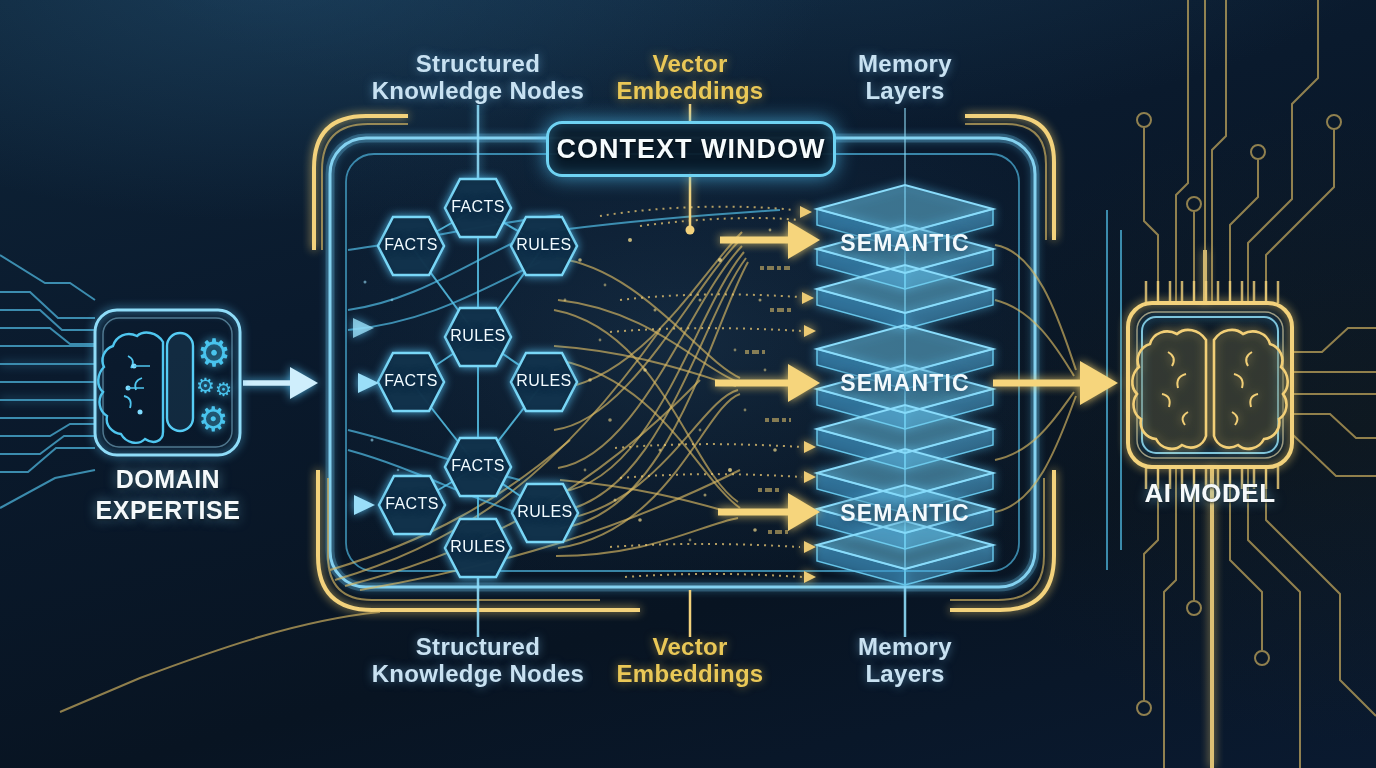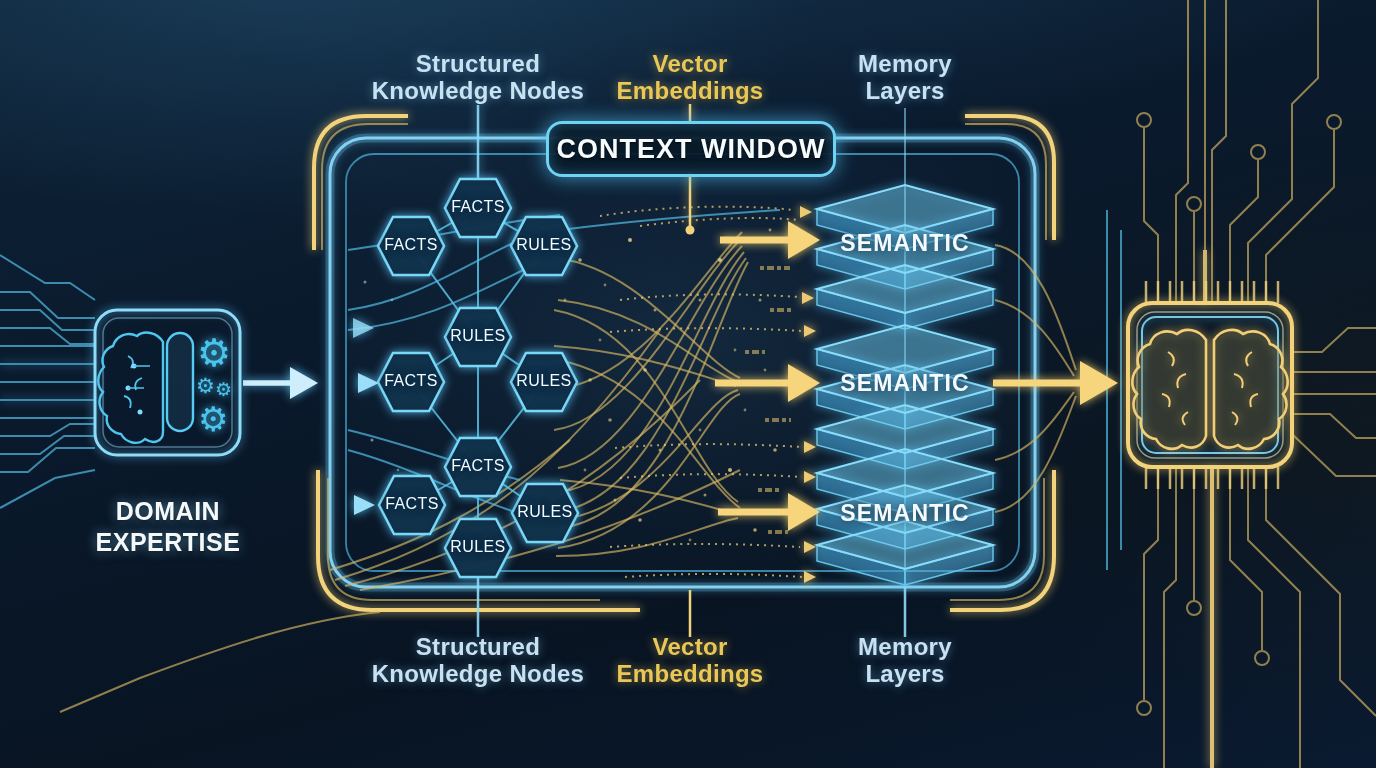--- a/index.html
+++ b/index.html
@@ -358,21 +358,22 @@
 <div class="hex-lbl" style="left:499px;top:372px">RULES</div>
 <div class="hex-lbl" style="left:433px;top:457px">FACTS</div>
 <div class="hex-lbl" style="left:367px;top:495px">FACTS</div>
 <div class="hex-lbl" style="left:500px;top:503px">RULES</div>
 <div class="hex-lbl" style="left:433px;top:538px">RULES</div>
 
 <div class="stack-lbl" style="left:805px;top:230px">SEMANTIC</div>
 <div class="stack-lbl" style="left:805px;top:370px">SEMANTIC</div>
 <div class="stack-lbl" style="left:805px;top:500px">SEMANTIC</div>
 
-<div class="lbl big-white" style="left:58px;top:496px;width:220px;font-size:25px;line-height:31px;letter-spacing:.5px">DOMAIN
+<div class="lbl big-white" style="left:58px;top:464px;width:220px;font-size:25px;line-height:31px;letter-spacing:.5px">DOMAIN
 EXPERTISE</div>
+<div class="lbl big-white" style="left:1110px;top:478px;width:200px;font-size:26px;letter-spacing:.5px">AI MODEL</div>
 
 <span class="gear" style="left:197px;top:334px;font-size:38px">⚙</span>
 <span class="gear" style="left:196px;top:376px;font-size:21px">⚙</span>
 <span class="gear" style="left:215px;top:380px;font-size:19px">⚙</span>
 <span class="gear" style="left:198px;top:402px;font-size:34px">⚙</span>
 
 </div>
 
 </body></html>

